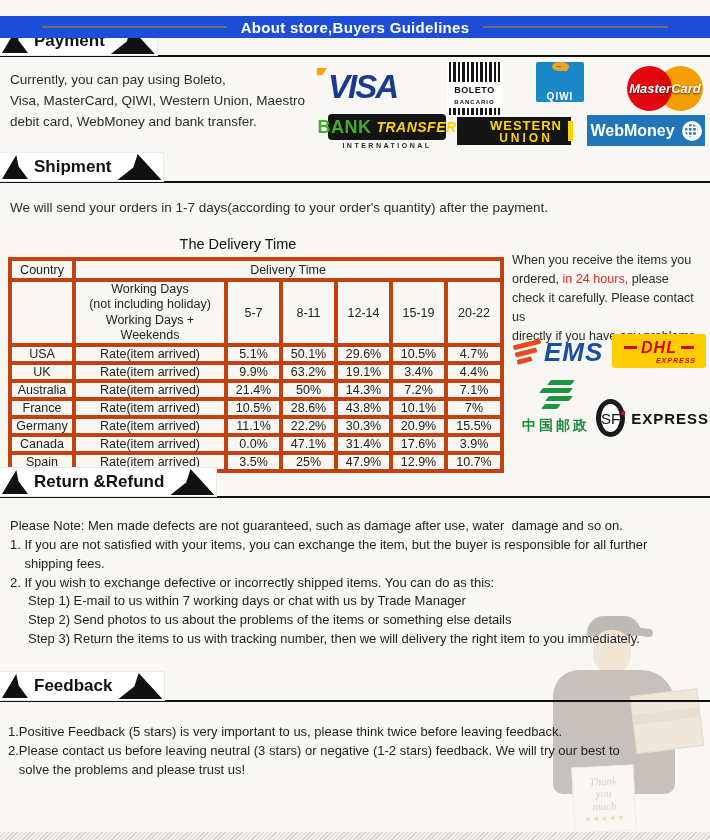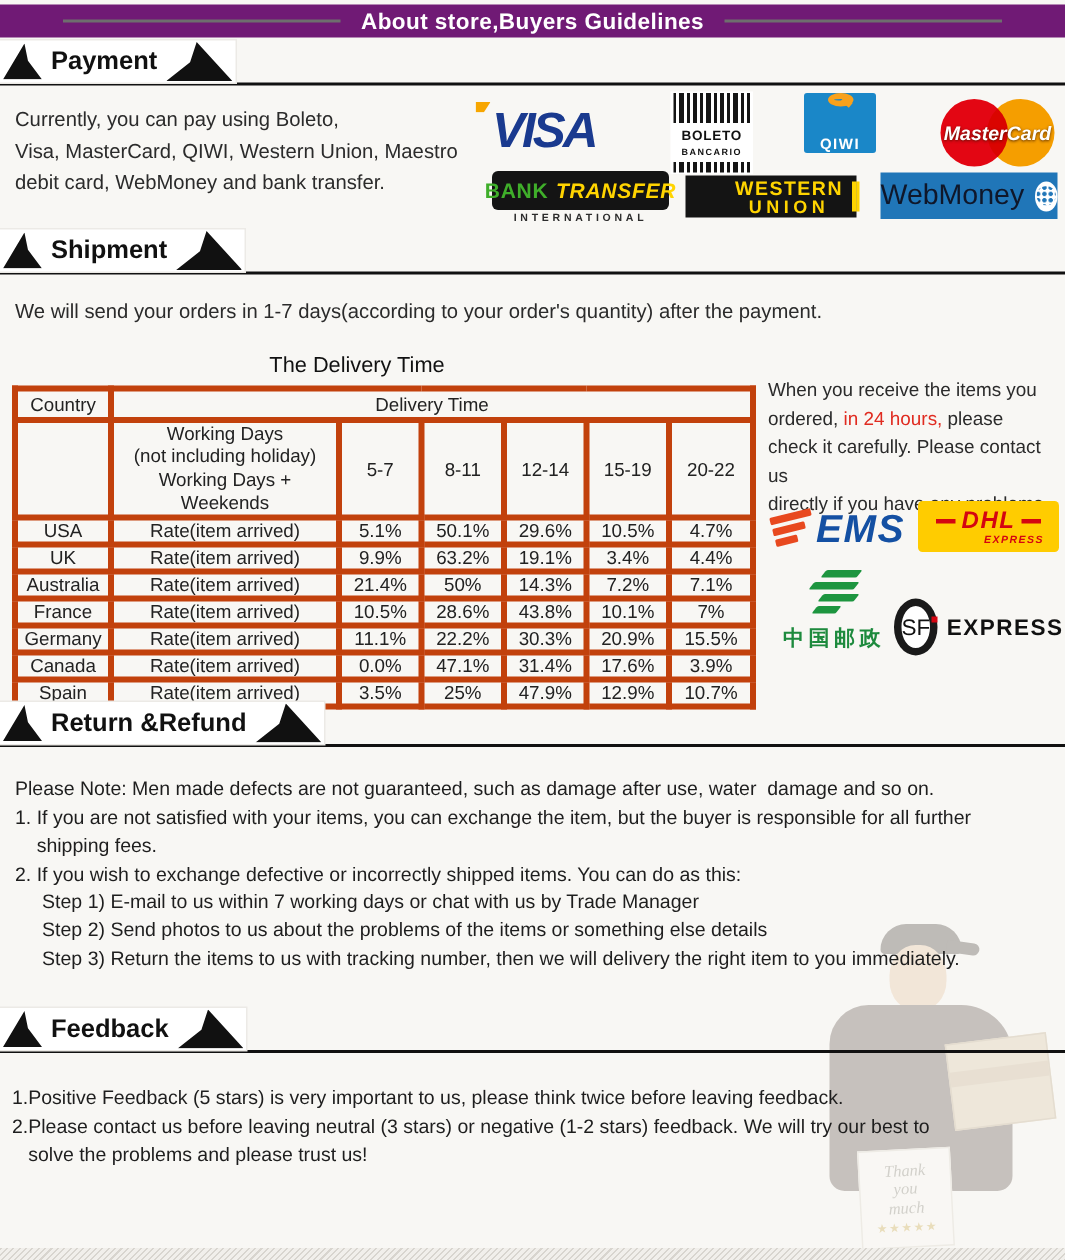--- a/index.html
+++ b/index.html
@@ -4,22 +4,22 @@
 <style>
   * { margin:0; padding:0; box-sizing:border-box; }
   html,body { background:#e9e7e3; }
   #page {
     position:relative; width:710px; height:840px; margin:0 auto;
     background:#f8f7f4; overflow:hidden;
     font-family:"Liberation Sans", sans-serif; color:#222;
   }
   
   .titlebar {
-    position:absolute; left:0; top:3px; width:710px; height:22px;
-    background:#701a75; display:flex; align-items:center; justify-content:center; gap:14px;
+    position:absolute; left:0; top:16px; width:710px; height:22px;
+    background:#1d4ed8; display:flex; align-items:center; justify-content:center; gap:14px;
     z-index:3;
   }
   .tline { width:185px; height:2px; background:#6e6e6e; }
   .titlebar h1 { color:#fff; font-size:15px; font-weight:bold; letter-spacing:.3px; white-space:nowrap; }
   
   .sec-header { position:absolute; left:0; width:710px; height:30px; z-index:2; }
   .sec-header .rule { position:absolute; left:0; right:0; bottom:0; height:2px; background:#111; }
   .band {
     position:absolute; left:0; bottom:2px; height:28px; background:#fff;
     display:inline-flex; align-items:center; gap:6px; padding:0 2px;
@@ -50,32 +50,32 @@
   .qiwi-word { color:#fff; font-weight:bold; font-size:10px; letter-spacing:1px; }
   
   .mc { left:627px; top:66px; width:76px; height:45px; }
   .mc-c { position:absolute; top:0; width:45px; height:45px; border-radius:50%; }
   .mc-red { left:0; background:#e30613; }
   .mc-org { right:0; background:#f59e00; mix-blend-mode:multiply; }
   .mc-word { position:absolute; left:0; right:0; top:15px; text-align:center; color:#fff; font-style:italic; font-weight:bold; font-size:13px; text-shadow:0 1px 2px rgba(60,20,0,.85); }
   
   .bank { left:328px; top:114px; width:118px; height:37px; }
   .bank-box { width:118px; height:26px; background:#141414; border-radius:4px; display:flex; align-items:center; justify-content:center; gap:5px; }
-  .bank-w1 { color:#3fae2a; font-weight:900; font-size:14px; letter-spacing:.5px; }
+  .bank-w1 { color:#3fae2a; font-weight:900; font-size:18px; letter-spacing:.5px; }
   .bank-w2 { color:#ffd400; font-weight:900; font-style:italic; font-size:14px; letter-spacing:.5px; }
   .bank-w3 { display:block; text-align:center; font-size:7px; font-weight:bold; letter-spacing:2.5px; color:#2c2c2c; margin-top:2px; }
   
   .wu { left:457px; top:117px; width:114px; height:28px; background:#141414; display:flex; align-items:center; justify-content:center; gap:6px;padding-left:35px; }
   .wu-words { text-align:center; color:#ffd400; font-weight:900; line-height:1; }
   .wu-l1 { font-size:13px; letter-spacing:1px; }
   .wu-l2 { font-size:12px; letter-spacing:3px; }
   .wu-bars { width:8px; height:20px; border-left:3px solid #ffd400; border-right:2px solid #ffd400; }
   
   .wm { left:587px; top:115px; width:118px; height:31px; background:#2076b8; display:flex; align-items:center; justify-content:center; gap:7px; }
-  .wm-word { color:#0f172a; font-size:19px; font-weight:400; }
+  .wm-word { color:#ffffff; font-size:16px; font-weight:700; }
   .wm-globe { width:20px; height:20px; border-radius:50%; background:#fff; display:flex; align-items:center; justify-content:center; }
   .wm-globe::before { content:""; width:13px; height:13px; border-radius:50%;
     background:radial-gradient(#2076b8 1.3px, transparent 1.5px) -1px -1px / 4.2px 4.2px; }
   
   .ship-text { position:absolute; left:10px; top:200px; width:690px; font-size:13.5px; color:#2b2b2b; z-index:1; }
   .tbl-title { position:absolute; left:8px; top:236px; width:460px; text-align:center; font-size:14.5px; color:#111; z-index:1; }
   table.delivery { position:absolute; left:8px; top:257px; border-collapse:collapse; z-index:1; background:transparent; }
   table.delivery th, table.delivery td { border:4px solid #c2410c; font-weight:normal; font-size:12.5px; color:#222; padding:0 3px; text-align:center; }
   table.delivery .h1 td { height:21px; }
   table.delivery .h2 td { height:46px; }

